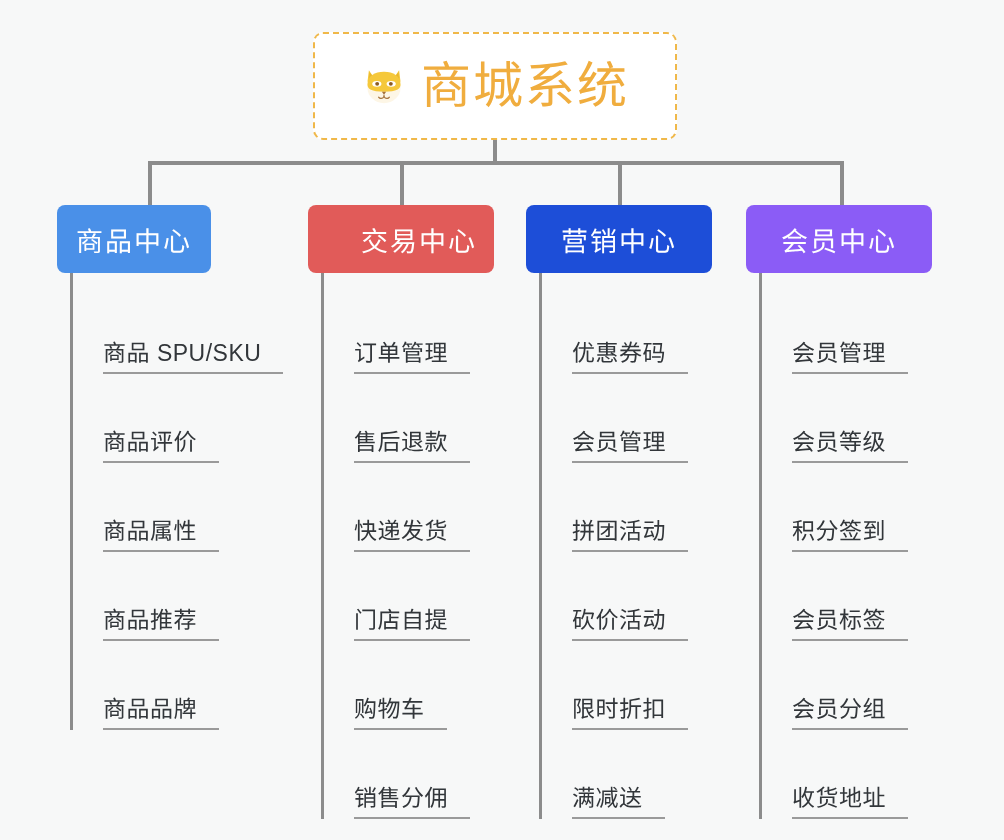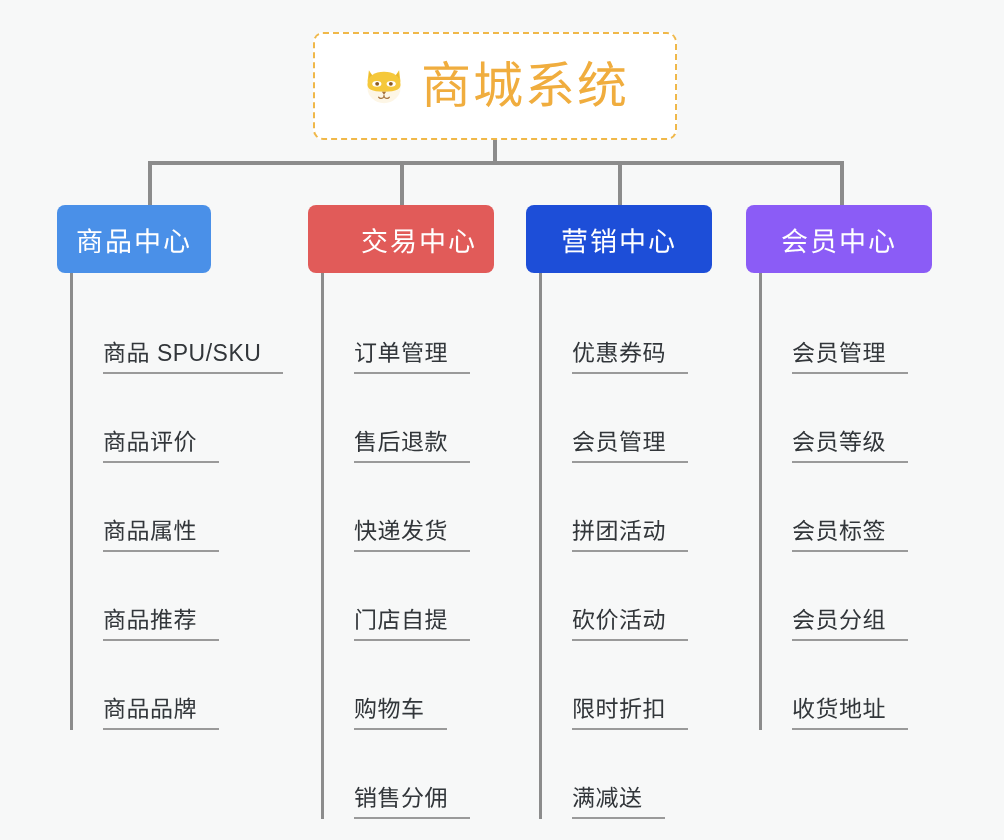--- a/index.html
+++ b/index.html
@@ -217,20 +217,23 @@
         <span class="cat-label">会员中心</span>
       </div>
     <div class="leaf-list" style="border-left-color: rgb(140, 140, 140);">
         <div class="leaf-item">
           <span class="leaf-label">会员管理</span>
         </div>
         <div class="leaf-item">
           <span class="leaf-label">会员等级</span>
         </div>
         <div class="leaf-item">
+          <span class="leaf-label">积分签到</span>
+        </div>
+        <div class="leaf-item">
           <span class="leaf-label">会员标签</span>
         </div>
         <div class="leaf-item">
           <span class="leaf-label">会员分组</span>
         </div>
         <div class="leaf-item">
           <span class="leaf-label">收货地址</span>
         </div>
       </div>
   </div>

